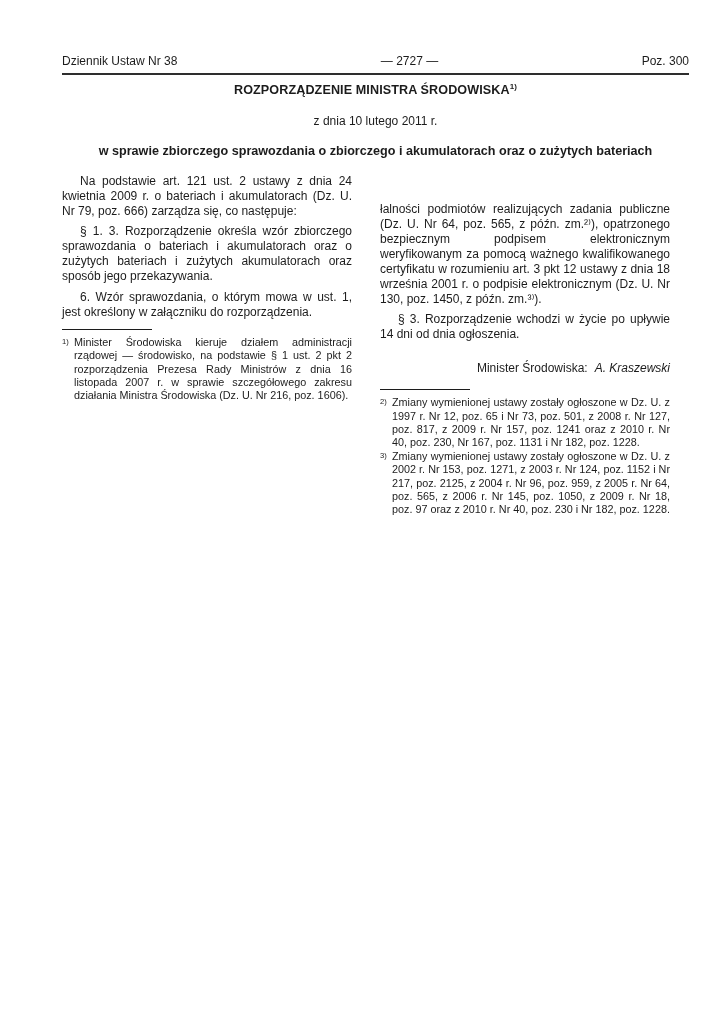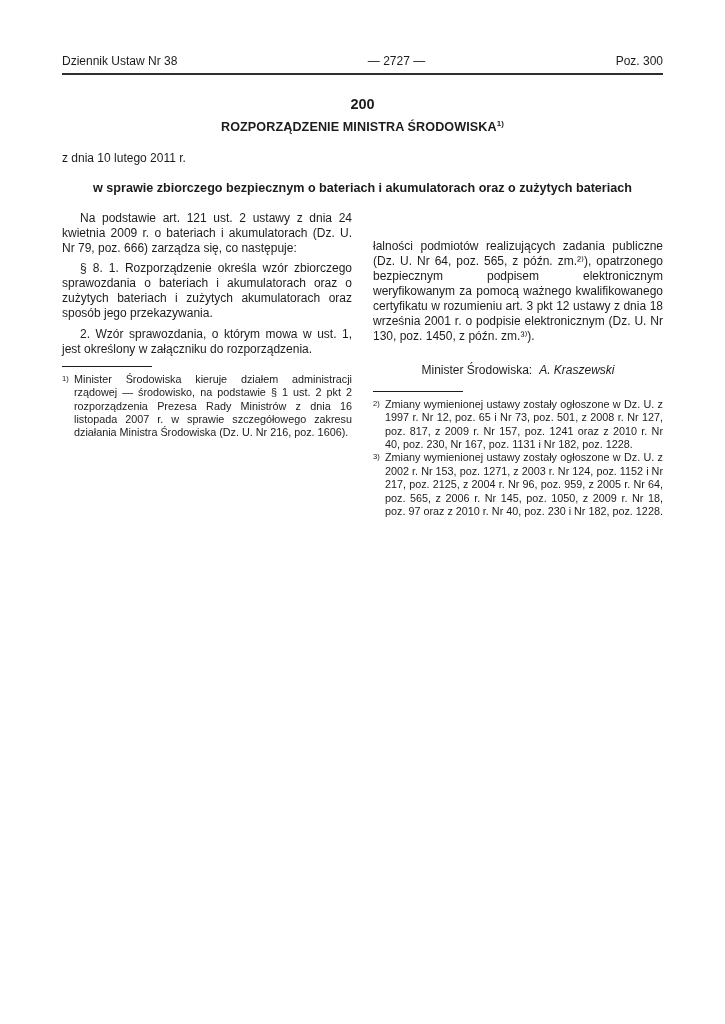--- a/index.html
+++ b/index.html
@@ -11,21 +11,21 @@
     width: 725px;
     height: 1024px;
     font-family: "Liberation Sans", "DejaVu Sans", sans-serif;
     color: #1c1c1c;
     overflow: hidden;
   }
   .page {
     box-sizing: border-box;
     width: 725px;
     height: 1024px;
-    padding: 54px 62px 0 62px;
+    padding: 54px 36px 0 62px;
     background: #ffffff;
   }
   .header-row {
     display: flex;
     justify-content: space-between;
     align-items: baseline;
     font-size: 12px;
     line-height: 14px;
   }
   .rule {
@@ -43,51 +43,52 @@
     font-weight: bold;
     font-size: 12.6px;
     margin-top: 7px;
     letter-spacing: 0.1px;
   }
   .act-title sup {
     font-size: 8px;
     font-weight: bold;
   }
   .act-date {
+    text-align: center;
     font-size: 12px;
     margin-top: 17px;
   }
   .act-subject {
     text-align: center;
     font-weight: bold;
     font-size: 12.6px;
     line-height: 16.5px;
     margin-top: 15px;
   }
   .columns {
     display: flex;
-    gap: 21px;
+    gap: 28px;
     margin-top: 14px;
   }
   .col {
     width: 290px;
     font-size: 12px;
     line-height: 15px;
     text-align: justify;
   }
   .para {
     margin: 0 0 5.5px 0;
     text-indent: 18px;
   }
   .col-right .para:first-of-type {
     text-indent: 0;
     margin-top: 28px;
   }
   .signature {
-    text-align: center;
+    text-align: right;
     margin-top: 19px;
     white-space: nowrap;
   }
   .sig-name {
     font-style: italic;
     margin-left: 7px;
   }
   .fn-rule {
     width: 90px;
     border-top: 1.2px solid #1c1c1c;
@@ -117,58 +118,58 @@
 <div class="page">
 
   <div class="header-row">
     <span>Dziennik Ustaw Nr 38</span>
     <span>— 2727 —</span>
     <span>Poz. 300</span>
   </div>
 
   <div class="rule"></div>
 
-  <div class="act-number">200</div>
 
   <div class="act-title"><span>ROZPORZĄDZENIE MINISTRA ŚRODOWISKA</span><sup>1)</sup></div>
 
   <div class="act-date">z dnia 10 lutego 2011 r.</div>
 
   <div class="act-subject">
 
-      <div class="subject-line">w sprawie zbiorczego bezpiecznym o bateriach i akumulatorach oraz o zużytych bateriach</div>
+      <div class="subject-line">w sprawie zbiorczego sprawozdania o zbiorczego i akumulatorach oraz o zużytych bateriach</div>
 
     </div>
 
   <div class="columns">
 
     <div class="col col-left">
       <div>
 
           <p class="para">Na podstawie art. 121 ust. 2 ustawy z dnia 24 kwietnia 2009 r. o bateriach i akumulatorach (Dz. U. Nr 79, poz. 666) zarządza się, co następuje:</p>
 
-          <p class="para">§ 8. 1. Rozporządzenie określa wzór zbiorczego sprawozdania o bateriach i akumulatorach oraz o zużytych bateriach i zużytych akumulatorach oraz sposób jego przekazywania.</p>
+          <p class="para">§ 1. 3. Rozporządzenie określa wzór zbiorczego sprawozdania o bateriach i akumulatorach oraz o zużytych bateriach i zużytych akumulatorach oraz sposób jego przekazywania.</p>
 
-          <p class="para">2. Wzór sprawozdania, o którym mowa w ust. 1, jest określony w załączniku do rozporządzenia.</p>
+          <p class="para">6. Wzór sprawozdania, o którym mowa w ust. 1, jest określony w załączniku do rozporządzenia.</p>
 
         </div>
       <div class="fn-rule"></div>
       <div>
 
           <p class="footnote">
             <span class="fn-marker">1)</span><span>Minister Środowiska kieruje działem administracji rządowej — środowisko, na podstawie § 1 ust. 2 pkt 2 rozporządzenia Prezesa Rady Ministrów z dnia 16 listopada 2007 r. w sprawie szczegółowego zakresu działania Ministra Środowiska (Dz. U. Nr 216, poz. 1606).</span>
           </p>
         </div>
     </div>
 
     <div class="col col-right">
       <div>
 
           <p class="para">łalności podmiotów realizujących zadania publiczne (Dz. U. Nr 64, poz. 565, z późn. zm.²⁾), opatrzonego bezpiecznym podpisem elektronicznym weryfikowanym za pomocą ważnego kwalifikowanego certyfikatu w rozumieniu art. 3 pkt 12 ustawy z dnia 18 września 2001 r. o podpisie elektronicznym (Dz. U. Nr 130, poz. 1450, z późn. zm.³⁾).</p>
 
+          <p class="para">§ 3. Rozporządzenie wchodzi w życie po upływie 14 dni od dnia ogłoszenia.</p>
         </div>
       <div class="signature">
         <span>Minister Środowiska:</span><span class="sig-name">A. Kraszewski</span>
       </div>
       <div class="fn-rule"></div>
       <div>
 
           <p class="footnote">
             <span class="fn-marker">2)</span><span>Zmiany wymienionej ustawy zostały ogłoszone w Dz. U. z 1997 r. Nr 12, poz. 65 i Nr 73, poz. 501, z 2008 r. Nr 127, poz. 817, z 2009 r. Nr 157, poz. 1241 oraz z 2010 r. Nr 40, poz. 230, Nr 167, poz. 1131 i Nr 182, poz. 1228.</span>
           </p>

